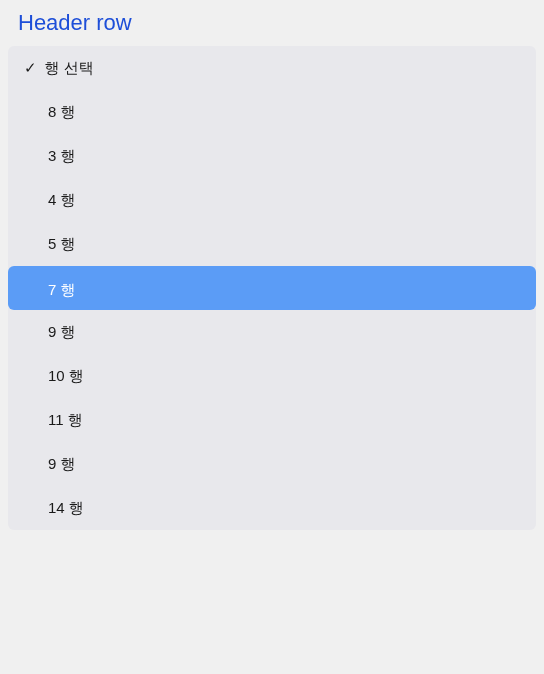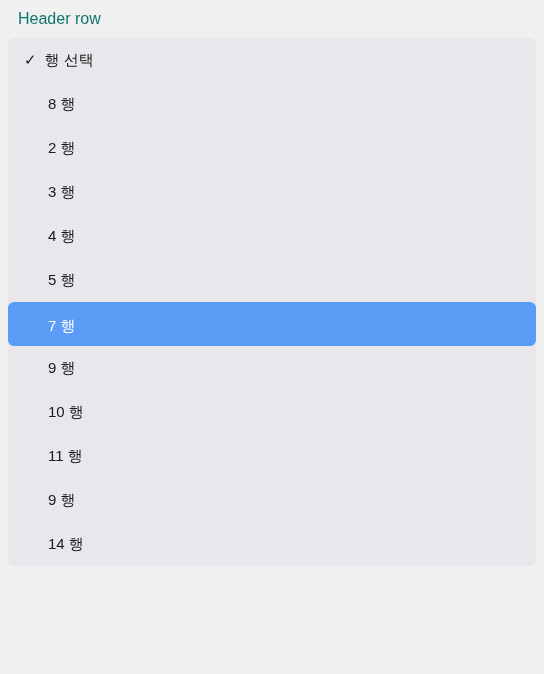--- a/index.html
+++ b/index.html
@@ -20,23 +20,23 @@
 
     .page-wrapper {
       width: 544px;
       height: 674px;
       background: #f0f0f0;
       position: relative;
     }
 
     .header-title {
       padding: 10px 18px 10px 18px;
-      font-size: 16px;
+      font-size: 22px;
       font-weight: 500;
-      color: #0f766e;
+      color: #1d4ed8;
       background: #f0f0f0;
     }
 
     .dropdown-container {
       margin: 0 8px;
       background: #e8e8ec;
       border-radius: 6px;
       overflow: hidden;
       position: relative;
     }
@@ -83,24 +83,20 @@
     <div class="dropdown-item checked with-check">
           <span class="check-mark">✓</span>
           <span>행 선택</span>
         </div>
         <div class="dropdown-item">
           <span style="width: 24px; display: inline-block;"></span>
           <span>8 행</span>
         </div>
         <div class="dropdown-item">
           <span style="width: 24px; display: inline-block;"></span>
-          <span>2 행</span>
-        </div>
-        <div class="dropdown-item">
-          <span style="width: 24px; display: inline-block;"></span>
           <span>3 행</span>
         </div>
         <div class="dropdown-item">
           <span style="width: 24px; display: inline-block;"></span>
           <span>4 행</span>
         </div>
         <div class="dropdown-item">
           <span style="width: 24px; display: inline-block;"></span>
           <span>5 행</span>
         </div>

